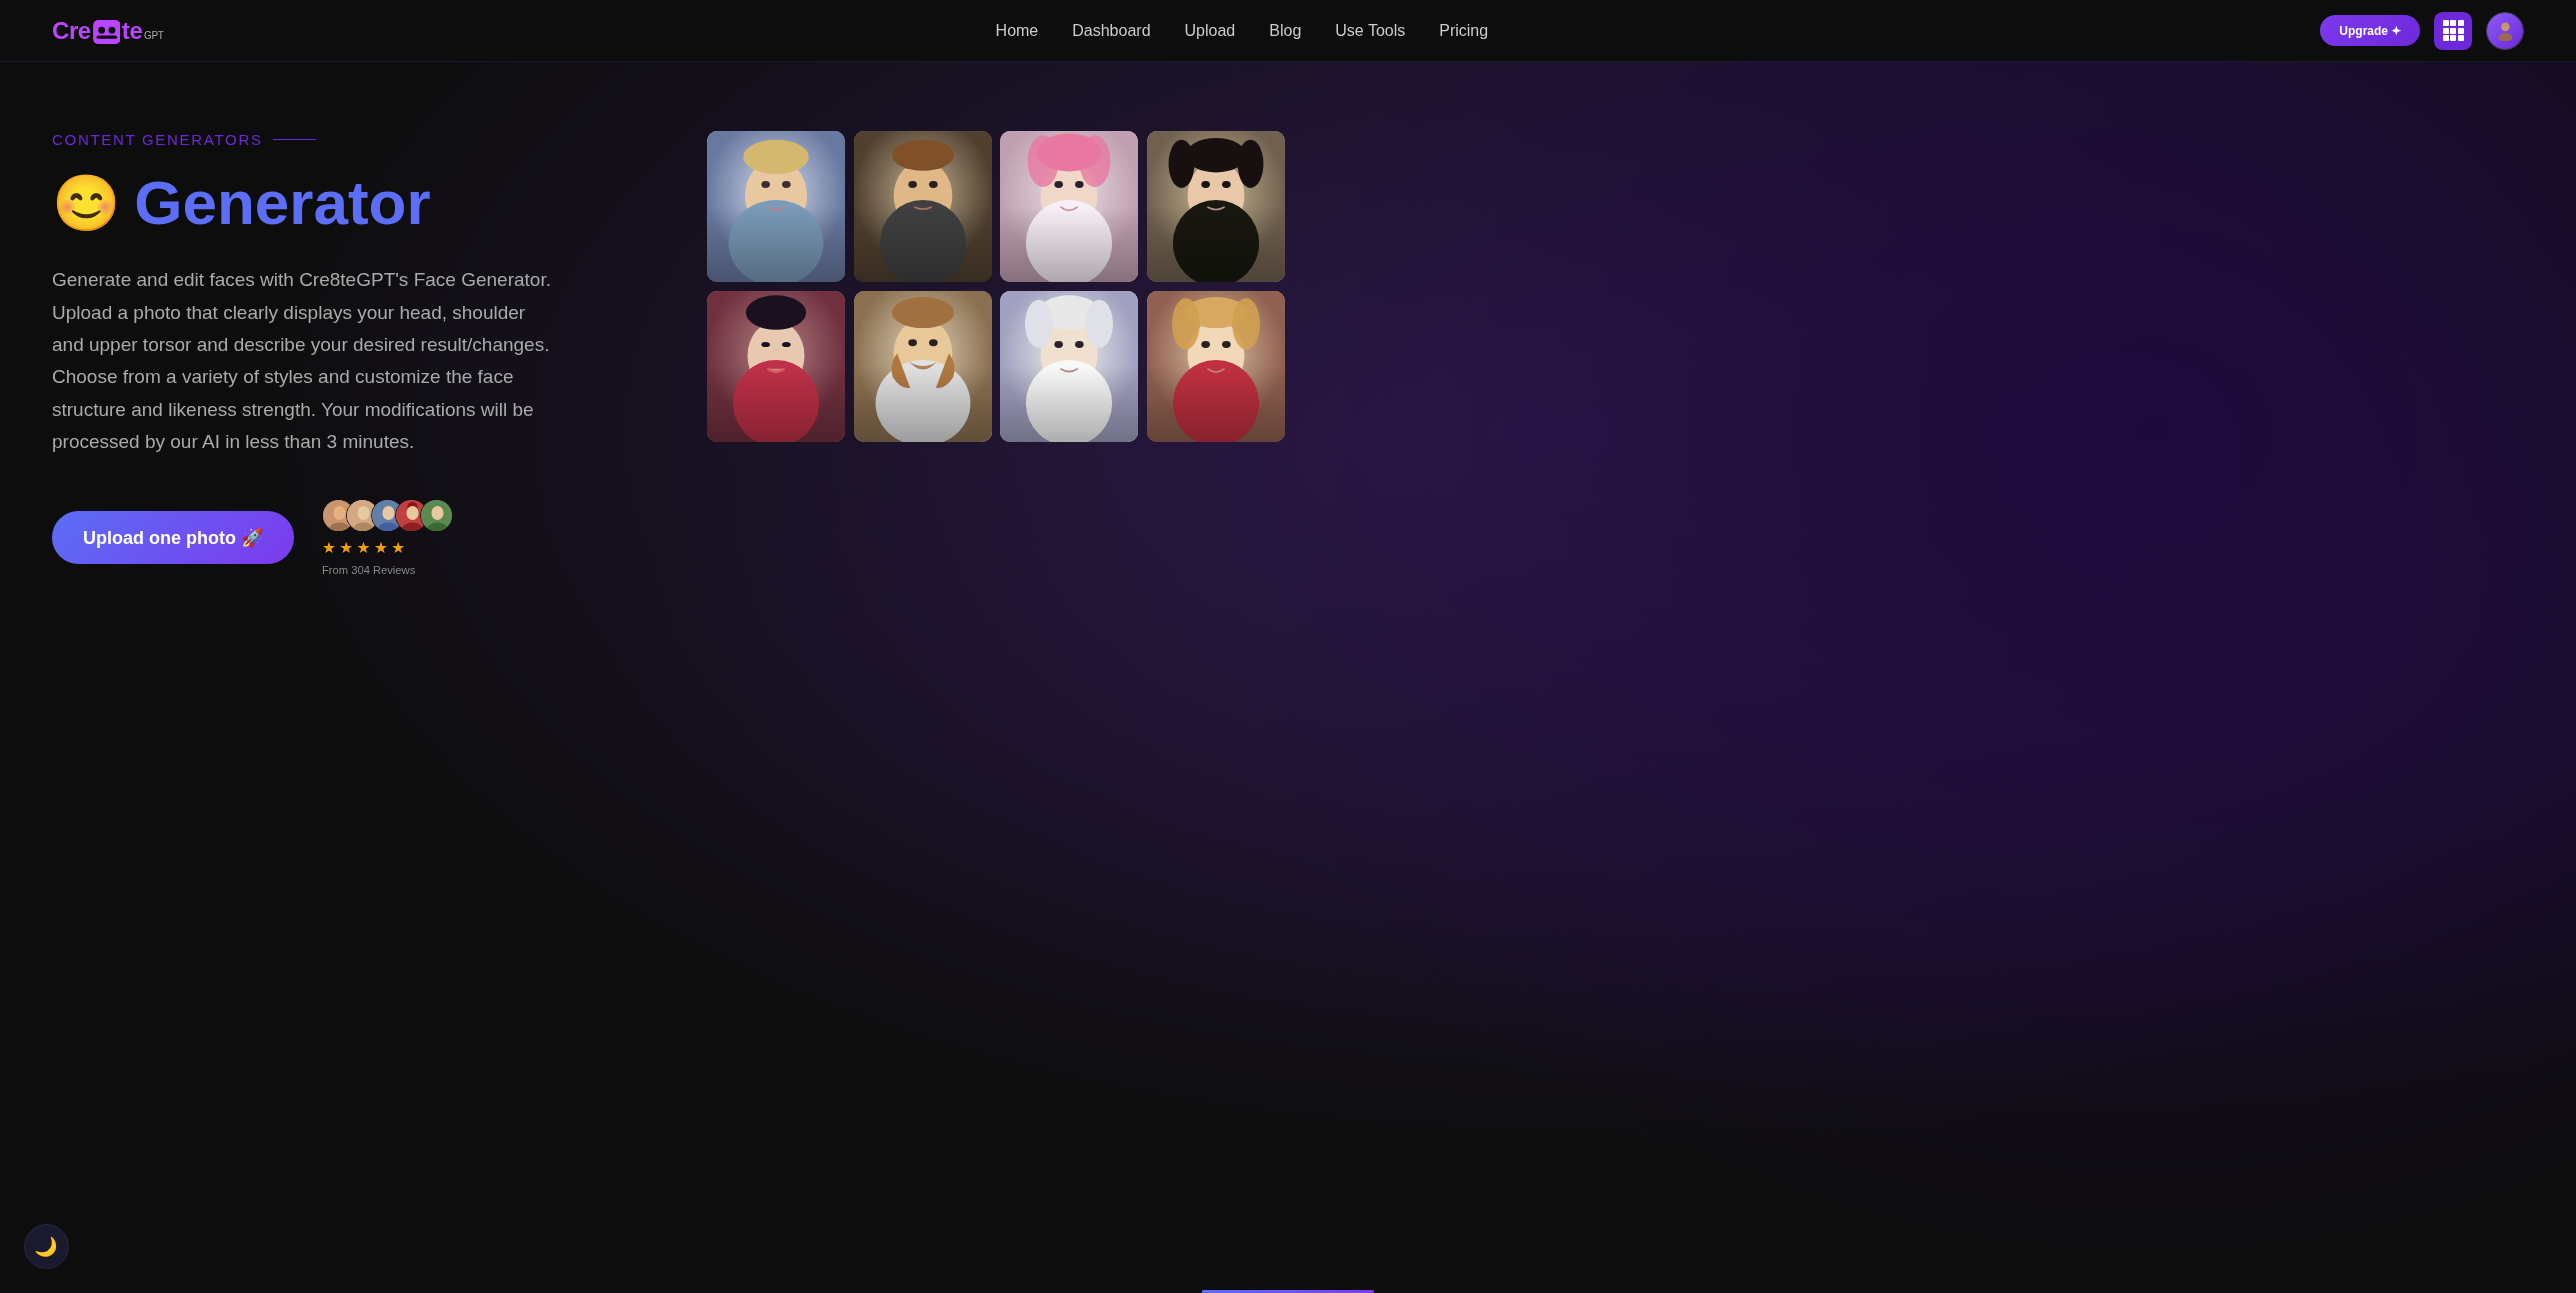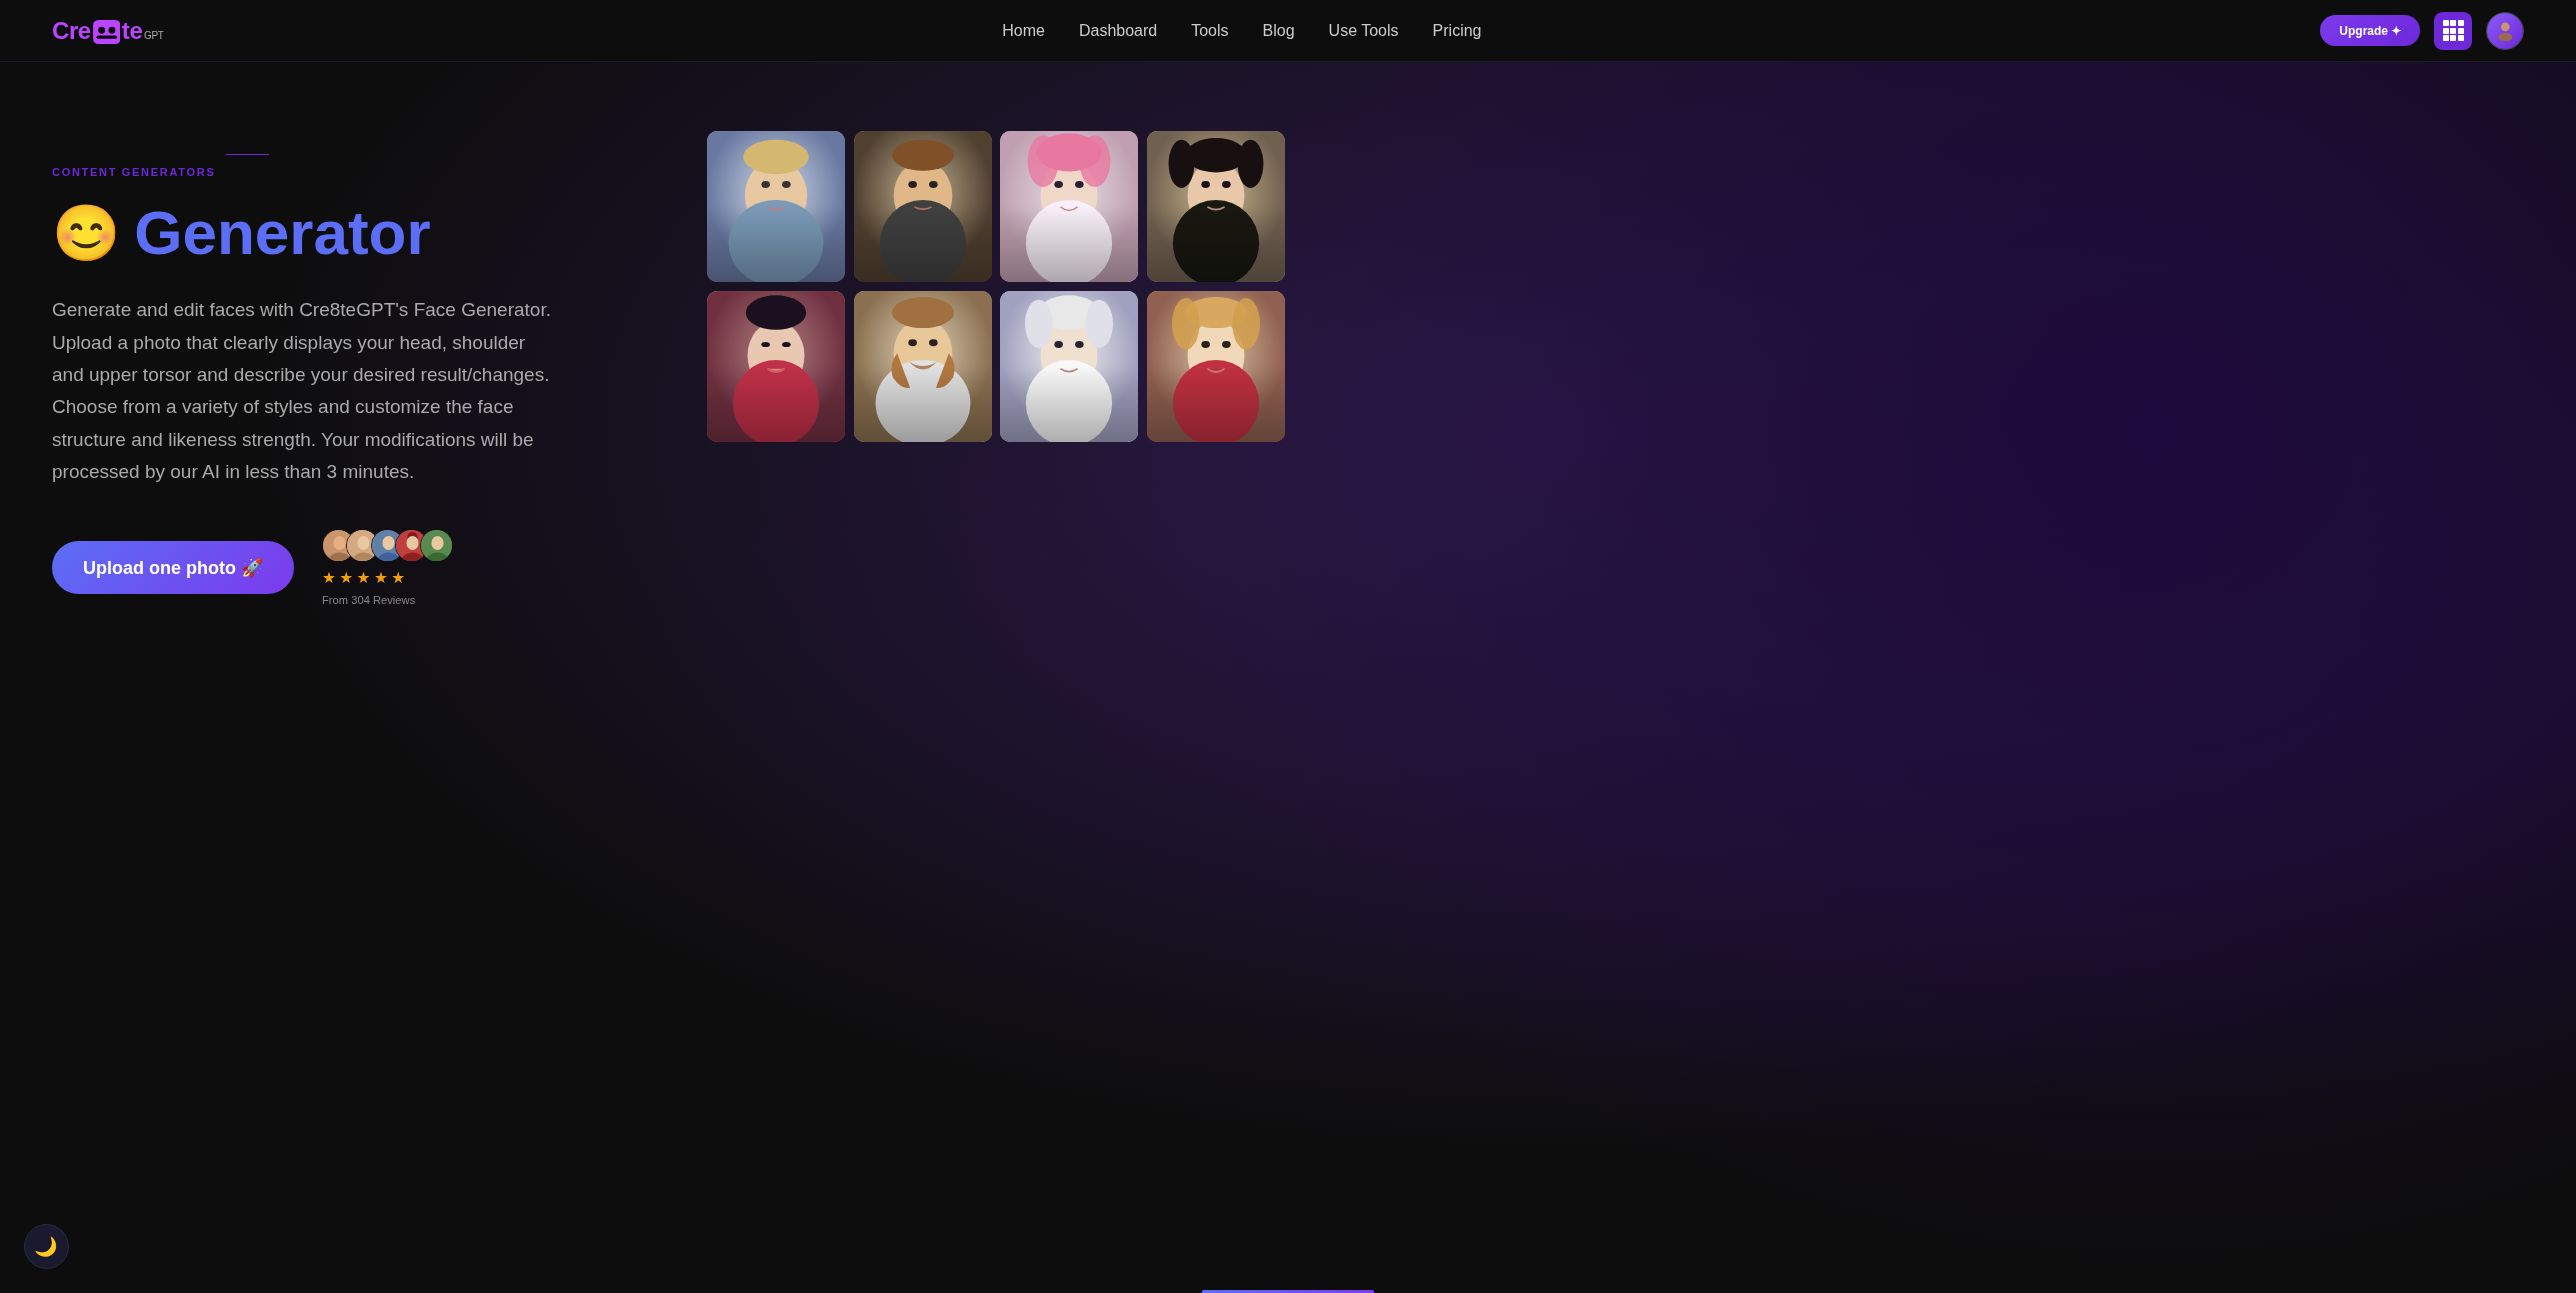--- a/index.html
+++ b/index.html
@@ -159,26 +159,25 @@
     }
 
     .content-tag {
       display: flex;
       align-items: center;
       gap: 10.3px;
       margin-bottom: 20.7px;
     }
 
     .content-tag-text {
-      font-size: 11px;
-      font-weight: 700;
+      font-size: 15px;
+      font-weight: 400;
       color: #6d28d9;
       letter-spacing: 1.7px;
       text-transform: uppercase;
-      margin-top: 35px;
     }
 
     .content-tag-line {
       width: 43px;
       height: 1.7px;
       background: #6d28d9;
     }
 
     .hero-title {
       font-size: 62px;
@@ -352,21 +351,21 @@
           <circle cx="22" cy="12" r="4" fill="#0d0d0d"></circle>
           <rect x="4" y="18" width="24" height="4" rx="2" fill="#0d0d0d"></rect>
         </svg>
       </span>te<span class="logo-gpt">GPT</span>
     </span>
   </div>
 
   <ul class="nav-links">
     <li><a href="#">Home</a></li>
     <li><a href="#">Dashboard</a></li>
-    <li><a href="#">Tools</a></li>
+    <li><a href="#">Upload</a></li>
     <li><a href="#">Blog</a></li>
     <li><a href="#">Use Tools</a></li>
     <li><a href="#">Pricing</a></li>
   </ul>
 
   <div class="nav-right">
     <button class="upgrade-btn">
       <span>Upgrade ✦</span>
     </button>
     <button class="grid-icon-btn">

